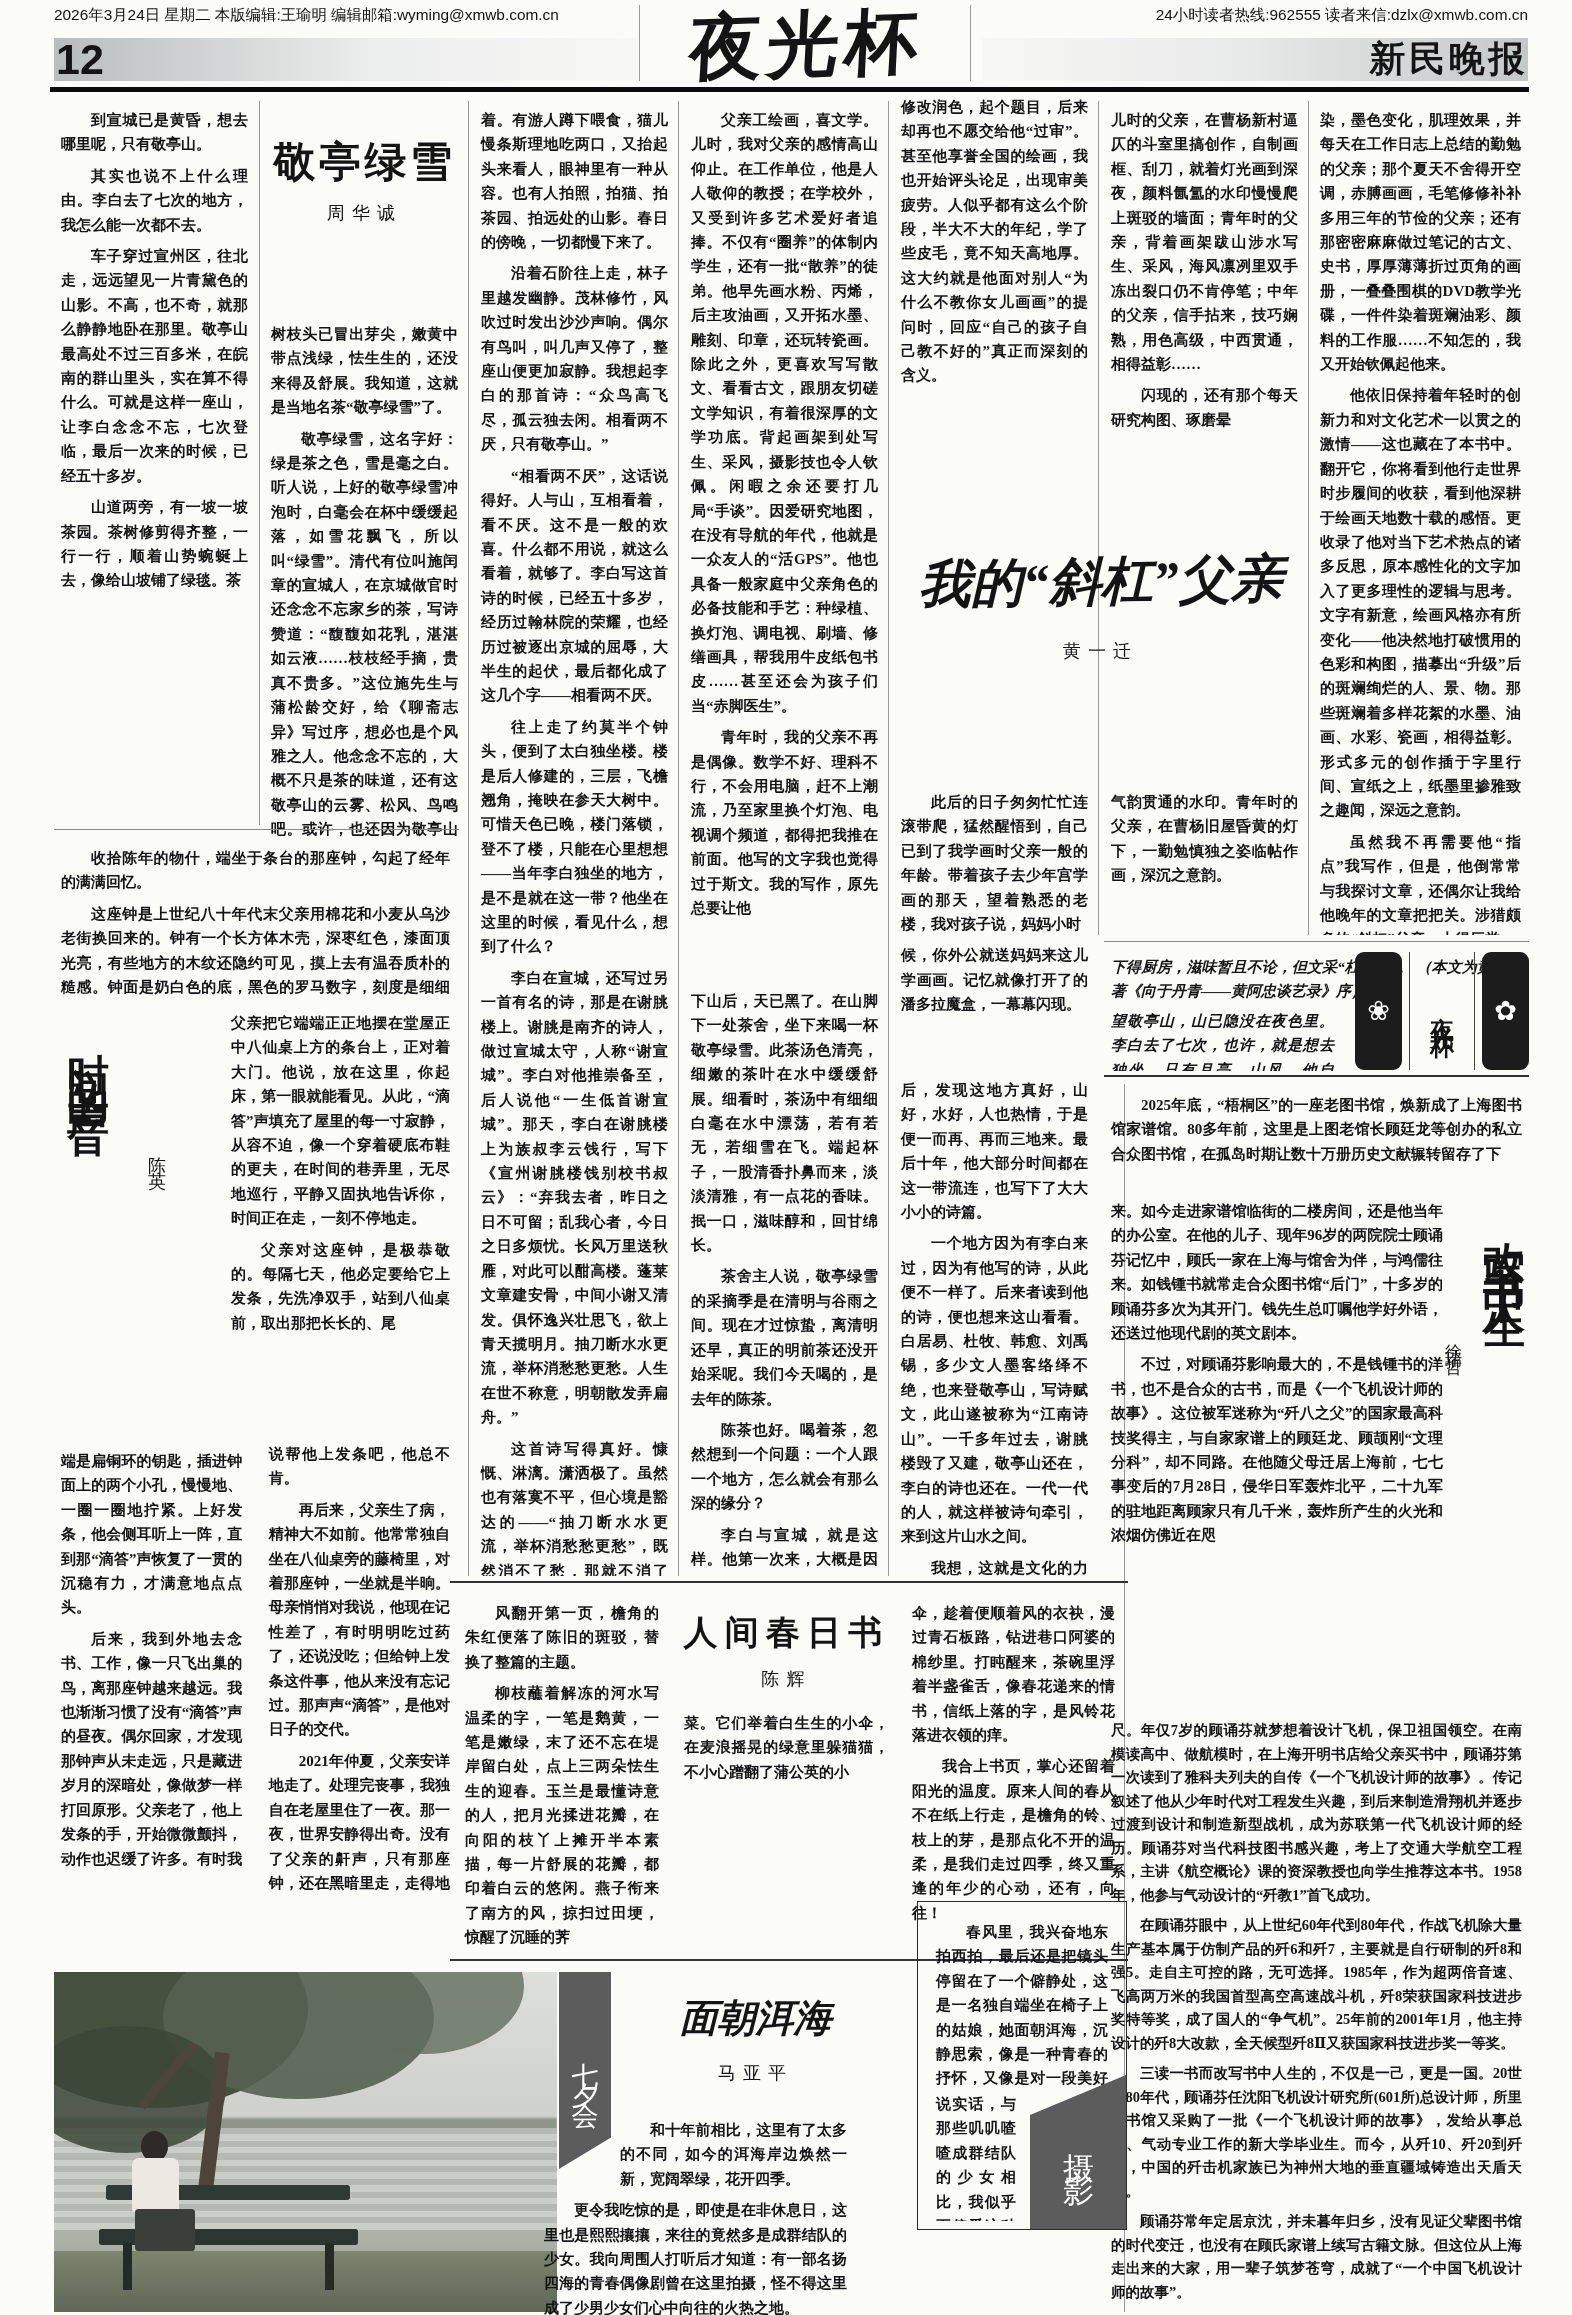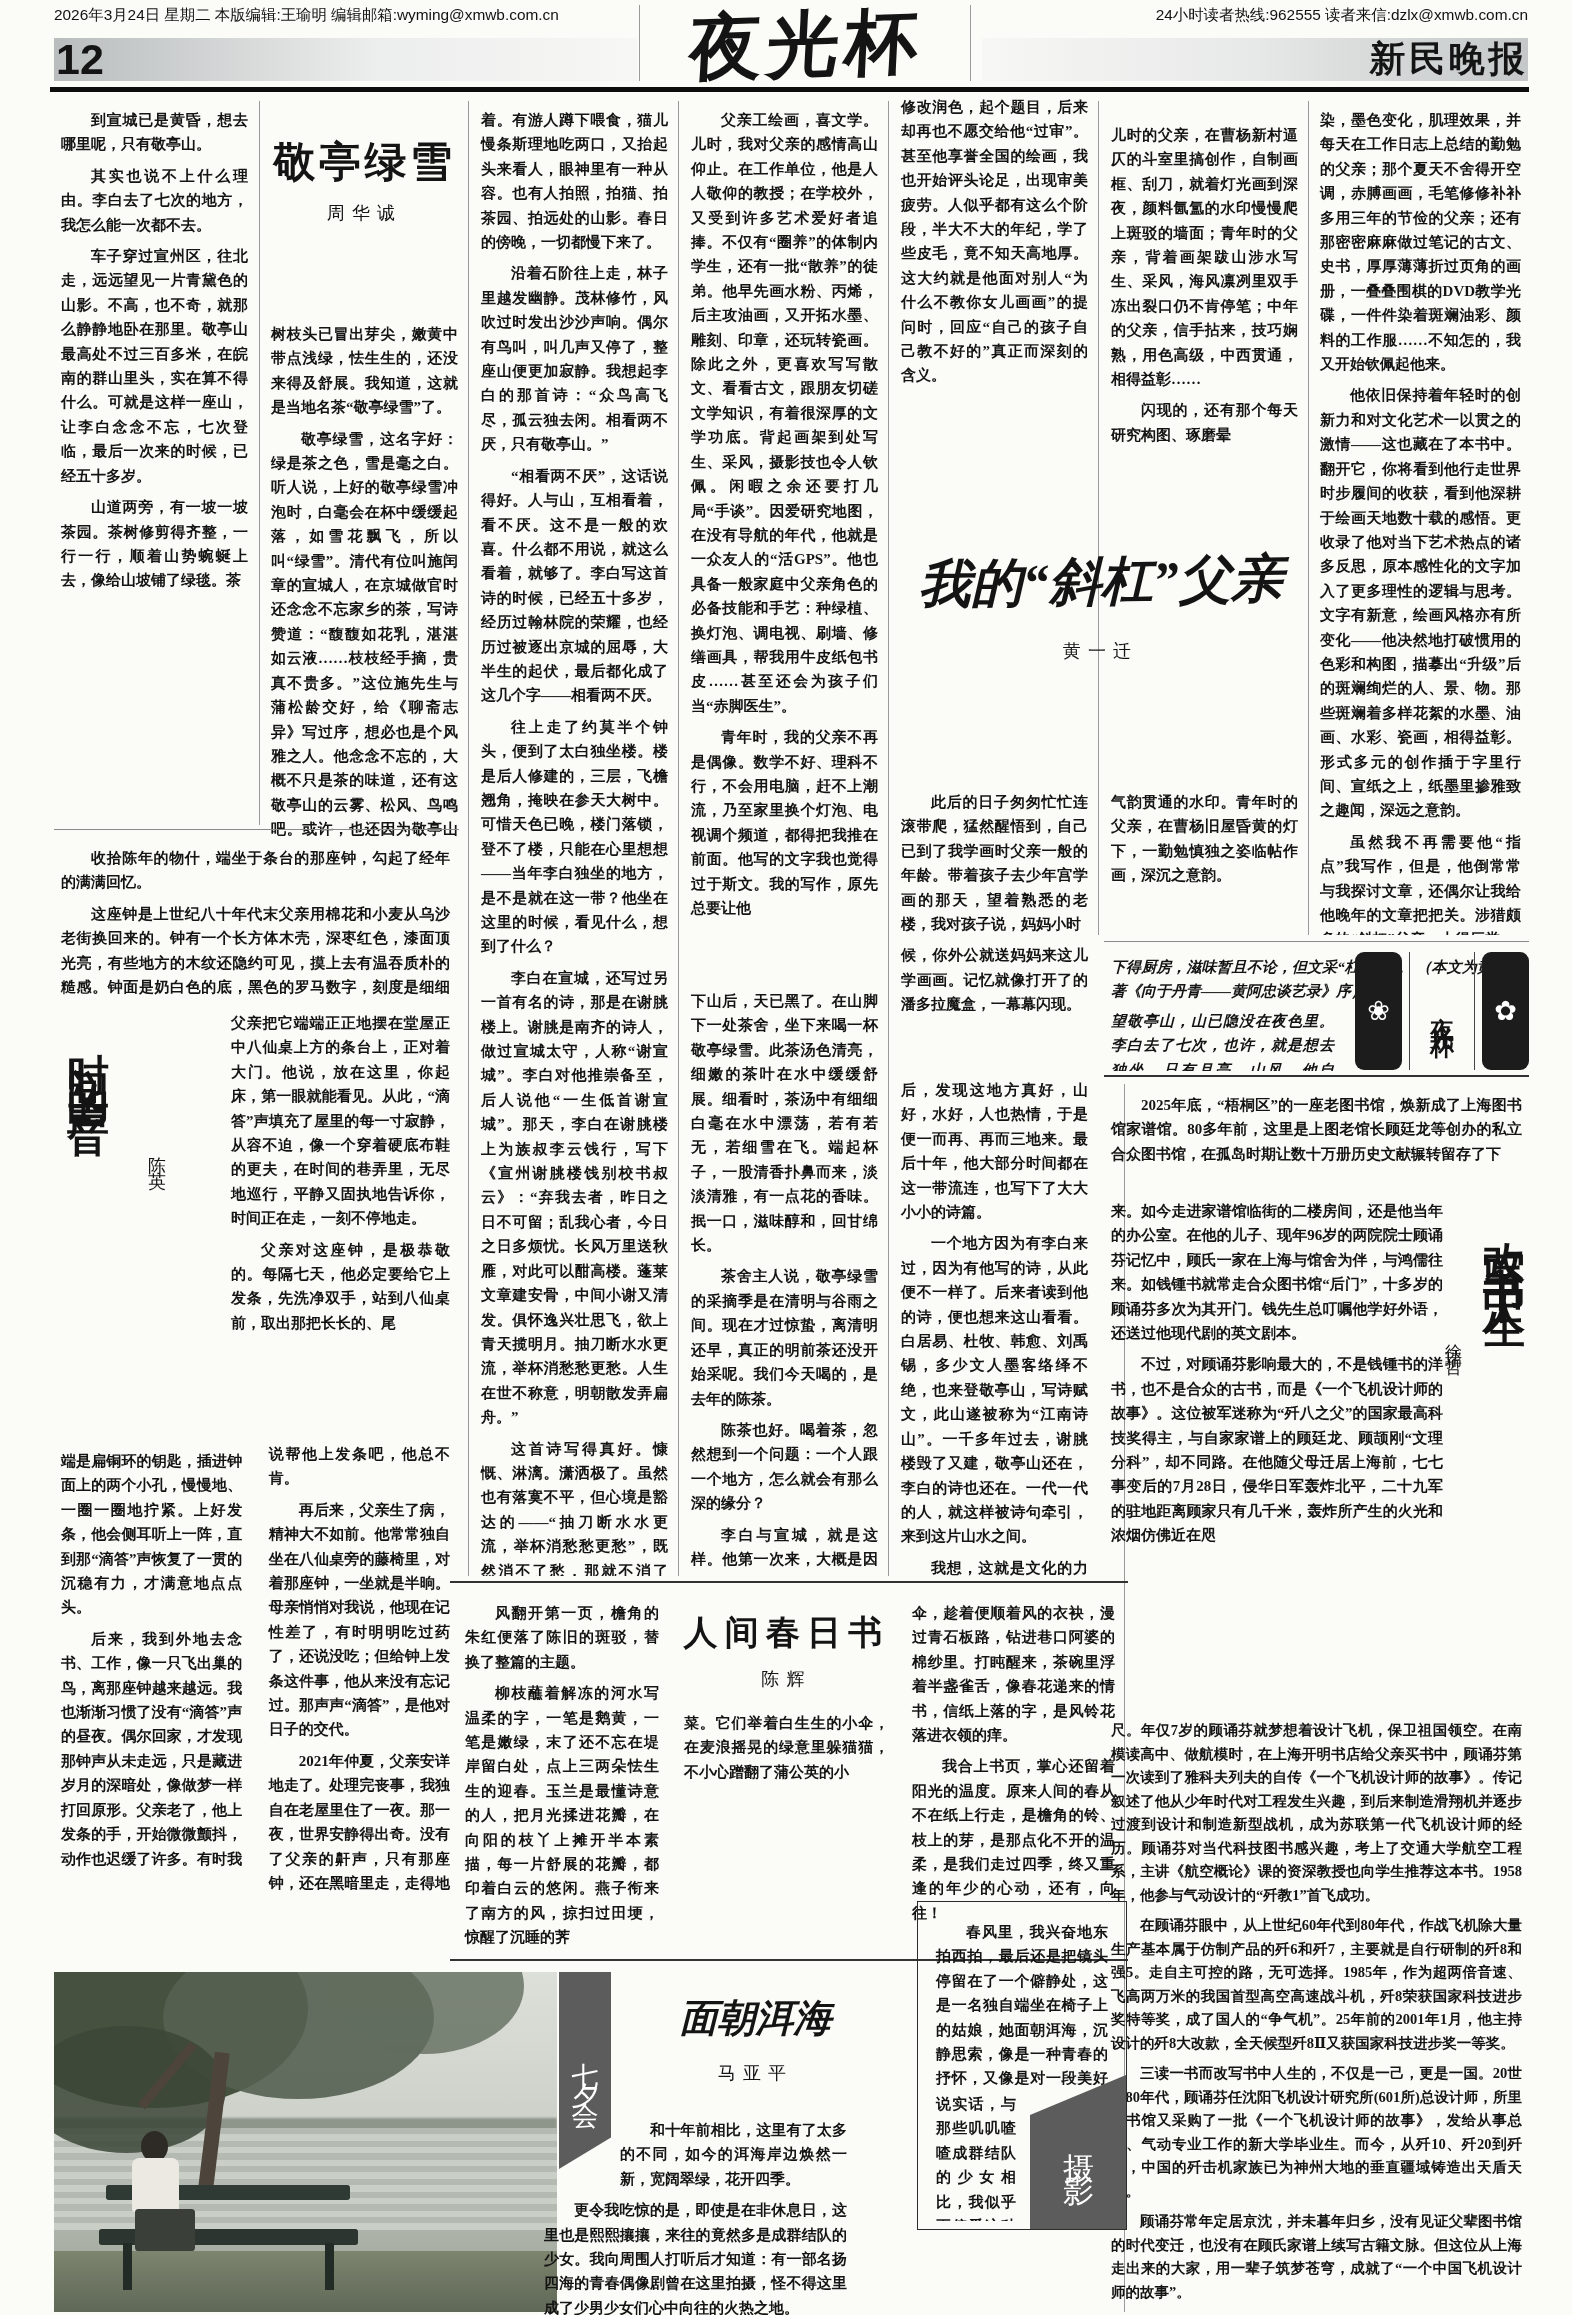--- a/index.html
+++ b/index.html
@@ -127,21 +127,21 @@
 
 <div class="abs" style="left:894px;top:521px;width:413px;height:257px;text-align:center;">
   <div class="callig" style="font-size:52px;line-height:1.3;padding-top:27px;transform:rotate(-1deg);">我的“斜杠”父亲</div>
   <div class="a-author" style="margin-top:23.5px;">黄一迁</div>
 </div>
 
 <div class="abs tx" style="left:894px;top:783px;width:201px;height:282px;">
     <p>此后的日子匆匆忙忙连滚带爬，猛然醒悟到，自己已到了我学画时父亲一般的年龄。带着孩子去少年宫学画的那天，望着熟悉的老楼，我对孩子说，妈妈小时</p>
     <p class="cont">候，你外公就送妈妈来这儿学画画。记忆就像打开了的潘多拉魔盒，一幕幕闪现。</p>
   </div>
-<div class="abs tx" style="left:1104px;top:116px;width:201px;height:409px;">
+<div class="abs tx" style="left:1104px;top:101px;width:201px;height:409px;">
     <p class="cont">儿时的父亲，在曹杨新村逼仄的斗室里搞创作，自制画框、刮刀，就着灯光画到深夜，颜料氤氲的水印慢慢爬上斑驳的墙面；青年时的父亲，背着画架跋山涉水写生、采风，海风凛冽里双手冻出裂口仍不肯停笔；中年的父亲，信手拈来，技巧娴熟，用色高级，中西贯通，相得益彰……</p>
     <p>闪现的，还有那个每天研究构图、琢磨晕</p>
   </div>
 <div class="abs tx" style="left:1104px;top:783px;width:201px;height:152px;">
     <p class="cont">气韵贯通的水印。青年时的父亲，在曹杨旧屋昏黄的灯下，一勤勉慎独之姿临帖作画，深沉之意韵。</p>
   </div>
 <div class="abs tx" style="left:1313px;top:101px;width:215px;height:834px;">
     <p class="cont">染，墨色变化，肌理效果，并每天在工作日志上总结的勤勉的父亲；那个夏天不舍得开空调，赤膊画画，毛笔修修补补多用三年的节俭的父亲；还有那密密麻麻做过笔记的古文、史书，厚厚薄薄折过页角的画册，一叠叠围棋的DVD教学光碟，一件件染着斑斓油彩、颜料的工作服……不知怎的，我又开始钦佩起他来。</p>
     <p>他依旧保持着年轻时的创新力和对文化艺术一以贯之的激情——这也藏在了本书中。翻开它，你将看到他行走世界时步履间的收获，看到他深耕于绘画天地数十载的感悟。更收录了他对当下艺术热点的诸多反思，原本感性化的文字加入了更多理性的逻辑与思考。文字有新意，绘画风格亦有所变化——他决然地打破惯用的色彩和构图，描摹出“升级”后的斑斓绚烂的人、景、物。那些斑斓着多样花絮的水墨、油画、水彩、瓷画，相得益彰。形式多元的创作插于字里行间、宣纸之上，纸墨里掺雅致之趣闻，深远之意韵。</p>
     <p>虽然我不再需要他“指点”我写作，但是，他倒常常与我探讨文章，还偶尔让我给他晚年的文章把把关。涉猎颇多的“斜杠”父亲，上得厅堂，</p>

